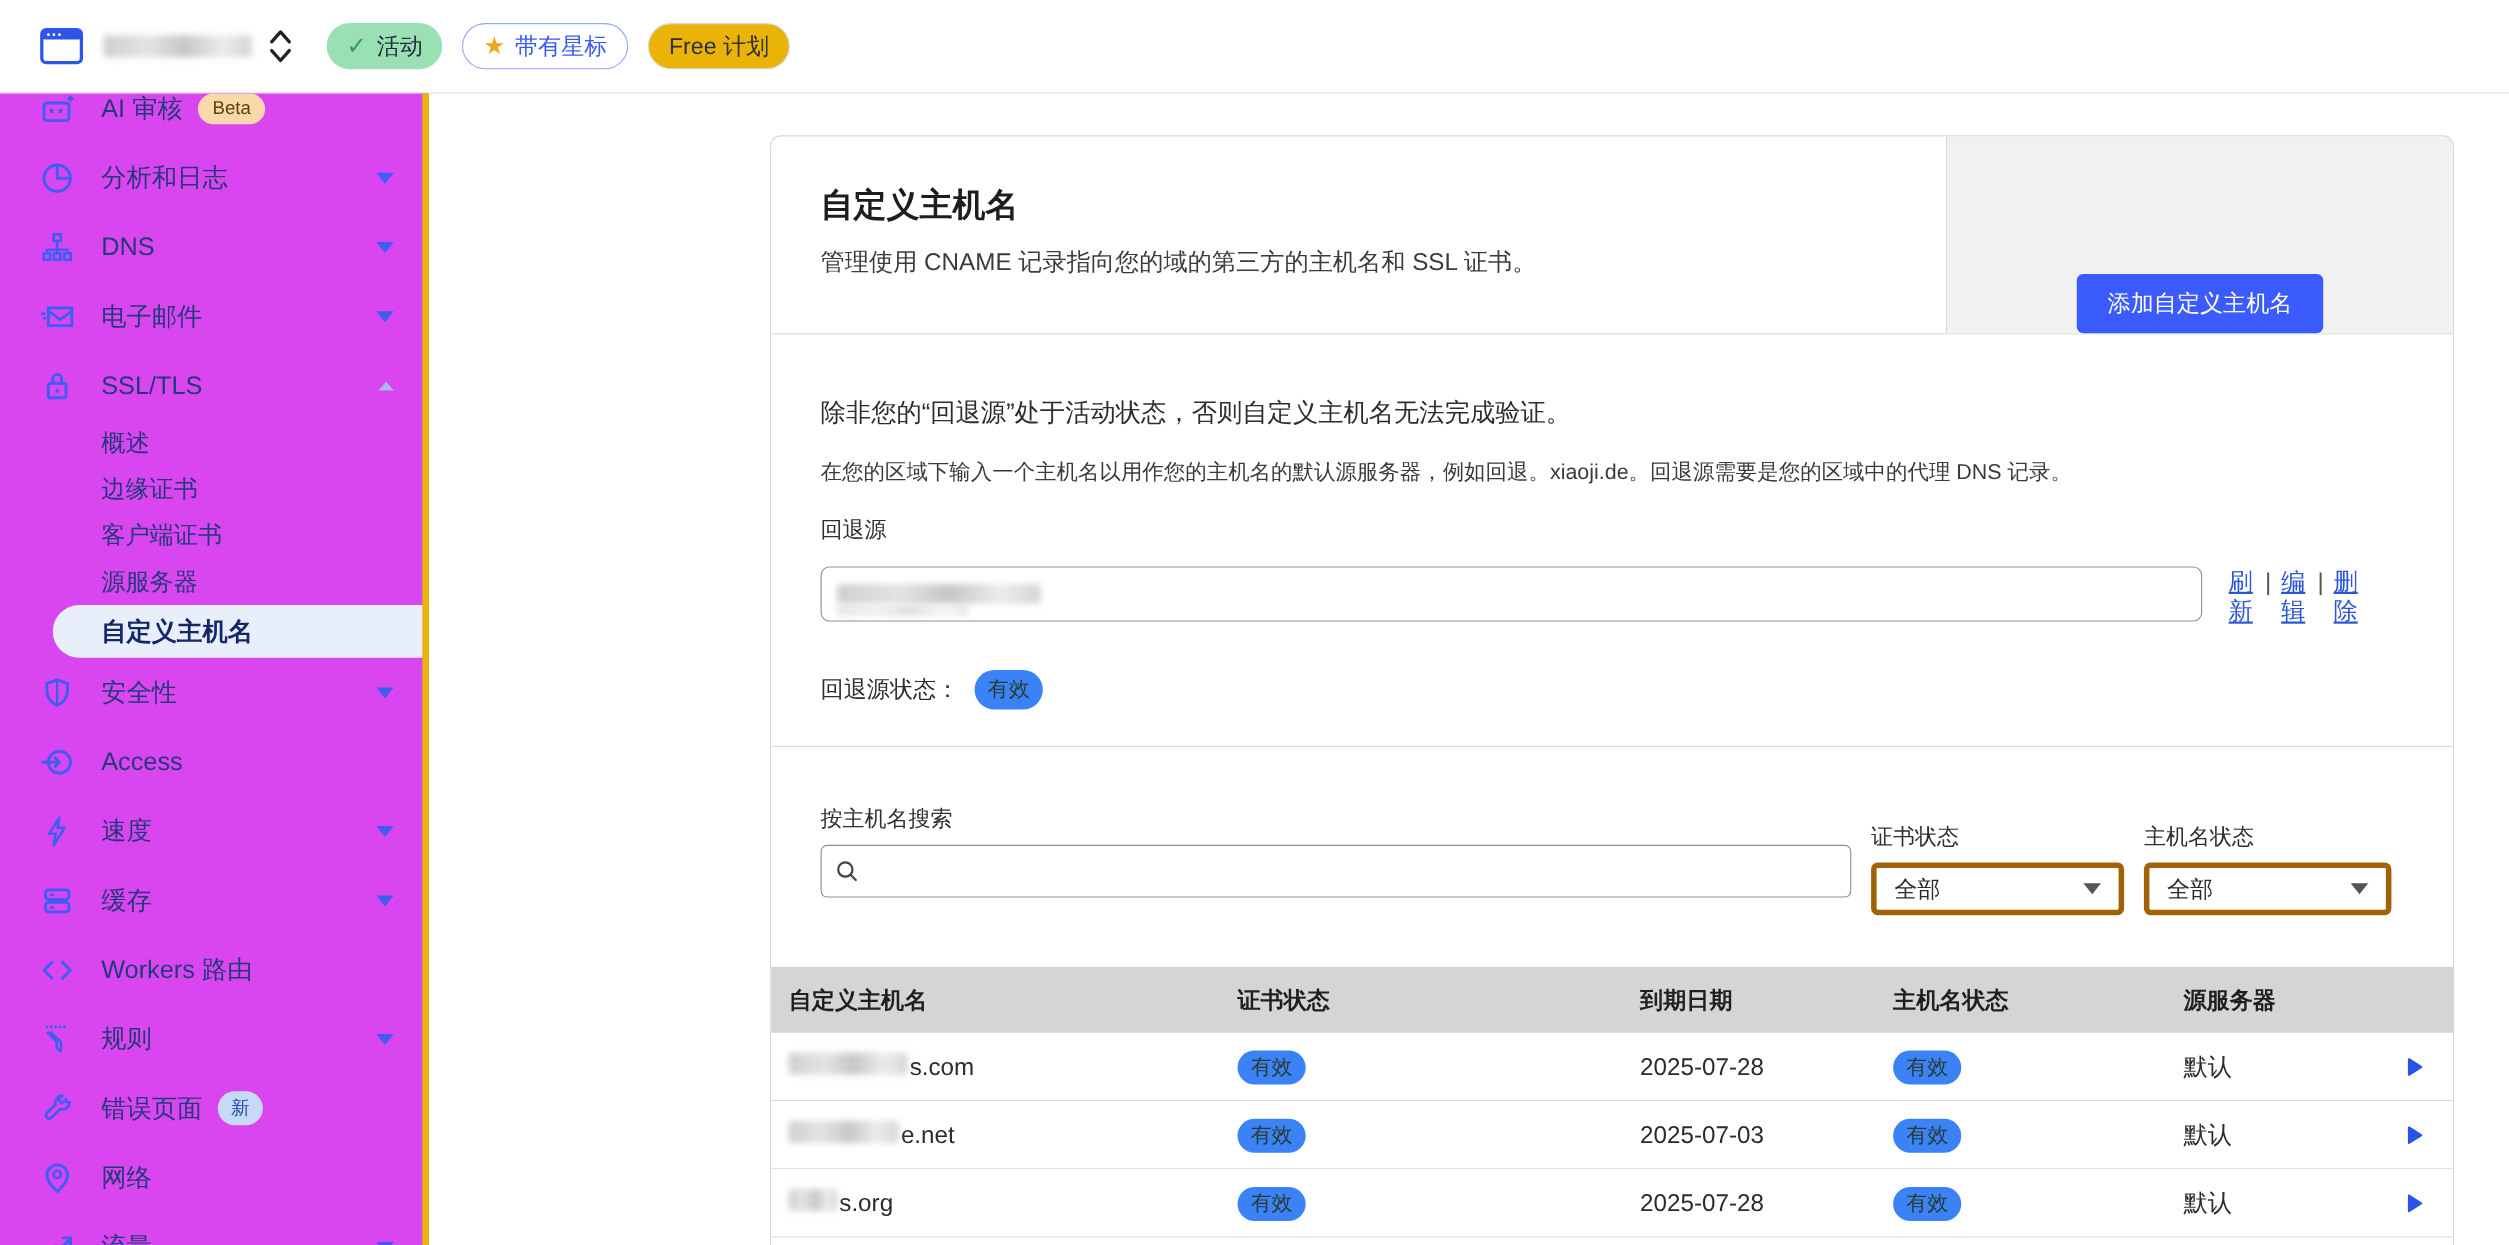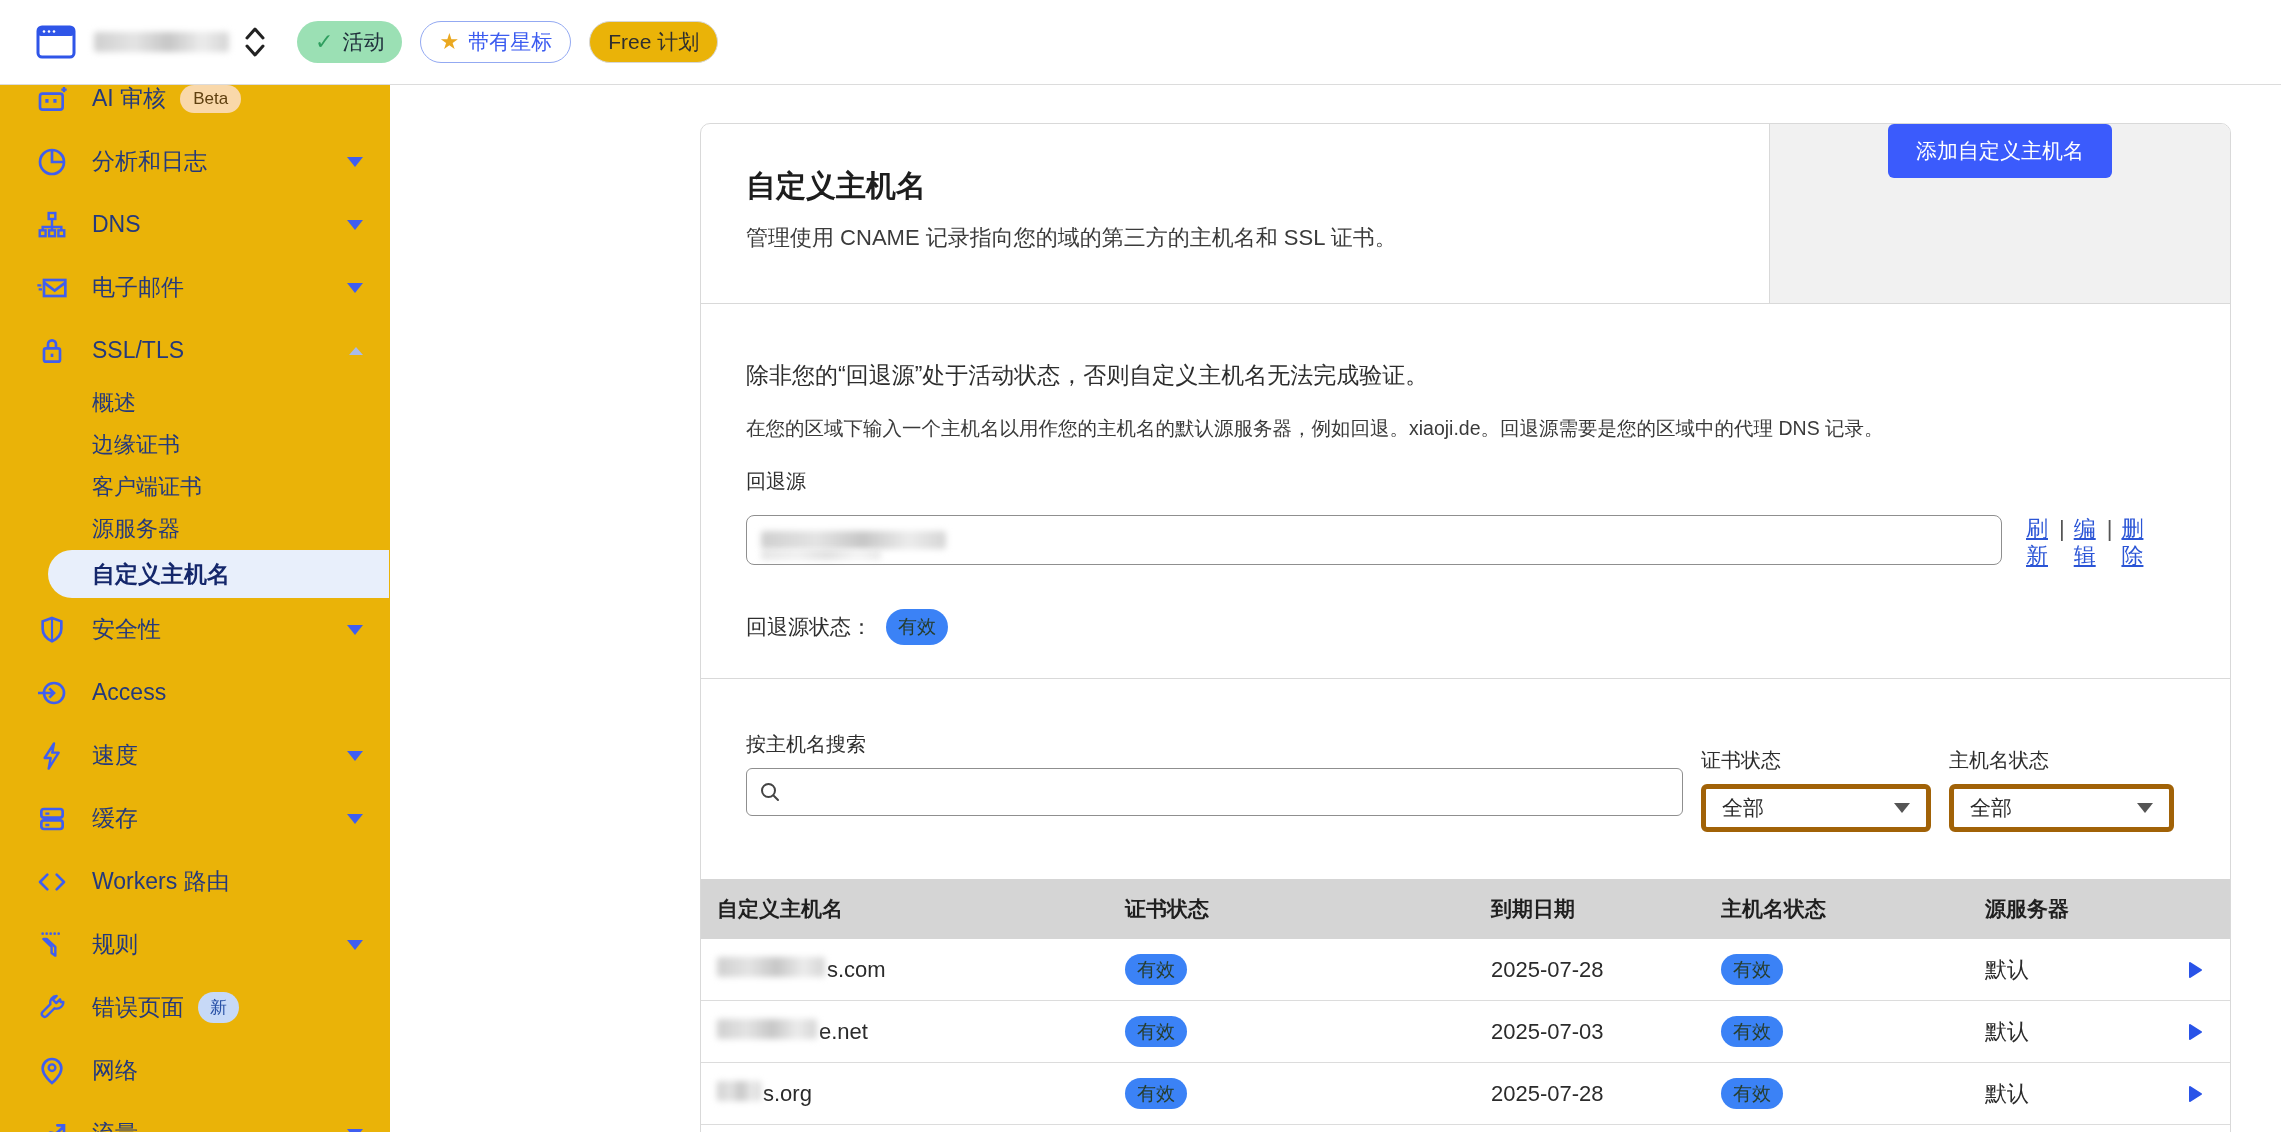--- a/index.html
+++ b/index.html
@@ -17,21 +17,21 @@
   .pill { display:flex; align-items:center; height:42px; border-radius:999px; padding:0 18px;
     font-size:21px; margin-left:18px; white-space:nowrap; }
   .pill.active-pill { background:#9be0b4; color:#20303c; margin-left:30px; }
   .pill.active-pill .check { color:#2f9e5f; font-weight:bold; margin-right:9px; font-size:22px; }
   .pill.star-pill { border:1.5px solid #93a9f2; color:#3b5bf0; background:#fff; }
   .pill.star-pill .star { color:#eaa820; margin-right:9px; font-size:22px; }
   .pill.plan-pill { border:1.5px solid #d7d7d7; color:#2f2f2f; background:#eab308; }
 
   
   .sidebar { position:absolute; left:0; top:85px; width:390px; height:1047px;
-    border-right:1px solid #eab308; overflow:hidden; background:#eab308; }
+    border-right:6px solid #eab308; overflow:hidden; background:#d946ef; }
   .navlist { margin-top:-18px; }
   .nav-item { height:63px; display:flex; align-items:center; padding:0 26px 0 36px; cursor:pointer; }
   .nav-item .icon { width:32px; height:32px; flex:0 0 32px; }
   .nav-item .lbl { margin-left:24px; font-size:23px; color:#24397c; }
   .badge-beta { margin-left:14px; background:#f9d8aa; color:#5f4010; font-size:17px;
     border-radius:999px; padding:4px 13px; }
   .badge-new { margin-left:14px; background:#c7d9f7; color:#254ea4; font-size:17px;
     border-radius:999px; padding:4px 12px; }
   .caret-down { margin-left:auto; width:0; height:0; border-left:8px solid transparent;
     border-right:8px solid transparent; border-top:10px solid #3f5ef0; }
@@ -44,21 +44,21 @@
     font-size:23px; font-weight:bold; color:#14276b; cursor:pointer; }
 
   
   .card { position:absolute; left:700px; top:123px; width:1531px; height:1010px;
     border:1px solid #d9d9d9; border-radius:10px 10px 0 0; background:#fff; overflow:hidden; }
   .card-head { height:180px; display:flex; border-bottom:1px solid #d9d9d9; }
   .head-left { flex:1; padding:42px 45px 0 45px; }
   .page-title { font-size:30px; font-weight:bold; color:#1d1d1d; }
   .page-sub { font-size:22px; color:#3b3b3b; margin-top:16px; }
   .head-right { width:461px; background:#f1f1f1; border-left:1px solid #d9d9d9;
-    display:flex; align-items:flex-start; justify-content:center; }
+    display:flex; align-items:flex-end; justify-content:center; }
   .btn-primary { background:#3b5bfc; color:#fff; border:none; border-radius:6px;
     font-size:21px; padding:13px 28px; cursor:pointer; font-family:inherit; }
 
   .fallback { height:375px; padding:0 45px; border-bottom:1px solid #d9d9d9; overflow:hidden; }
   .fb-warning { font-size:23px; color:#2d2d2d; margin-top:56px; }
   .fb-desc { font-size:19.5px; color:#3a3a3a; margin-top:24px; }
   .fb-label { font-size:20px; color:#2e2e2e; margin-top:26px; }
   .fb-row { display:flex; margin-top:20px; }
   .fb-input { width:1256px; height:50px; border:1px solid #8f8f8f; border-radius:8px;
     background:#fff; display:flex; align-items:center; padding-left:14px; position:relative; }

